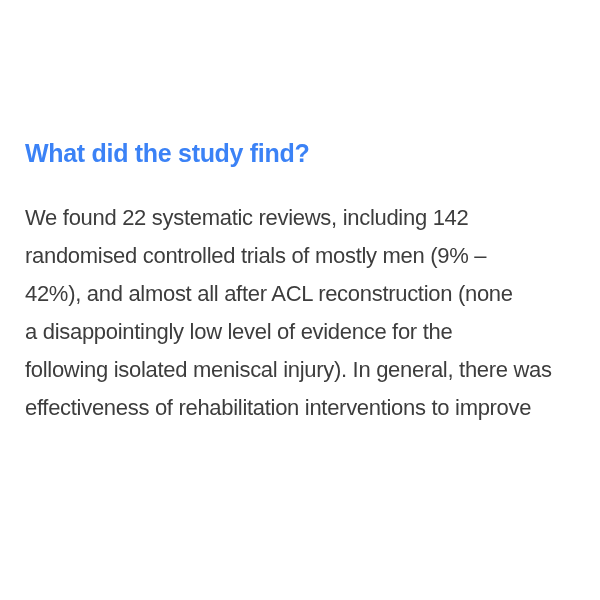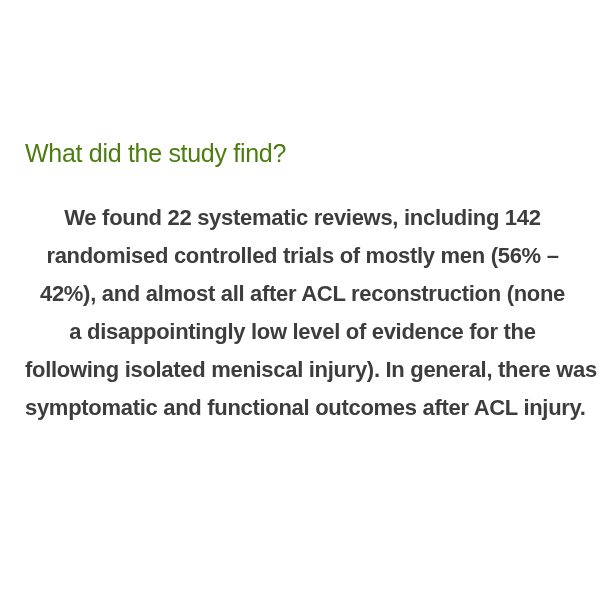--- a/index.html
+++ b/index.html
@@ -16,45 +16,44 @@
   .page {
     box-sizing: border-box;
     width: 600px;
     height: 600px;
     padding: 138px 20px 0 25px;
     background: #ffffff;
   }
   .heading {
     margin: 0 0 31px 0;
     font-size: 25px;
-    font-weight: 400;
+    font-weight: 700;
     line-height: 30px;
     letter-spacing: -0.3px;
-    color: #4d7c0f;
+    color: #3b82f6;
   }
   .paragraph {
     margin: 0;
     font-size: 22px;
-    font-weight: 700;
+    font-weight: 400;
     line-height: 38px;
     letter-spacing: -0.3px;
     color: #3d3d3d;
-    text-align: center;
   }
   .paragraph .line {
     display: block;
     white-space: nowrap;
   }
 </style>
 </head>
 <body>
 
 <main class="page">
   <h2 class="heading">What did the study find?</h2>
   <p class="paragraph">
     <span class="line">We found 22 systematic reviews, including 142</span>
-    <span class="line">randomised controlled trials of mostly men (56% –</span>
+    <span class="line">randomised controlled trials of mostly men (9% –</span>
     <span class="line">42%), and almost all after ACL reconstruction (none</span>
     <span class="line">a disappointingly low level of evidence for the</span>
     <span class="line">following isolated meniscal injury). In general, there was</span>
-    <span class="line">symptomatic and functional outcomes after ACL injury.</span>
+    <span class="line">effectiveness of rehabilitation interventions to improve</span>
   </p>
 </main>
 
 </body></html>

